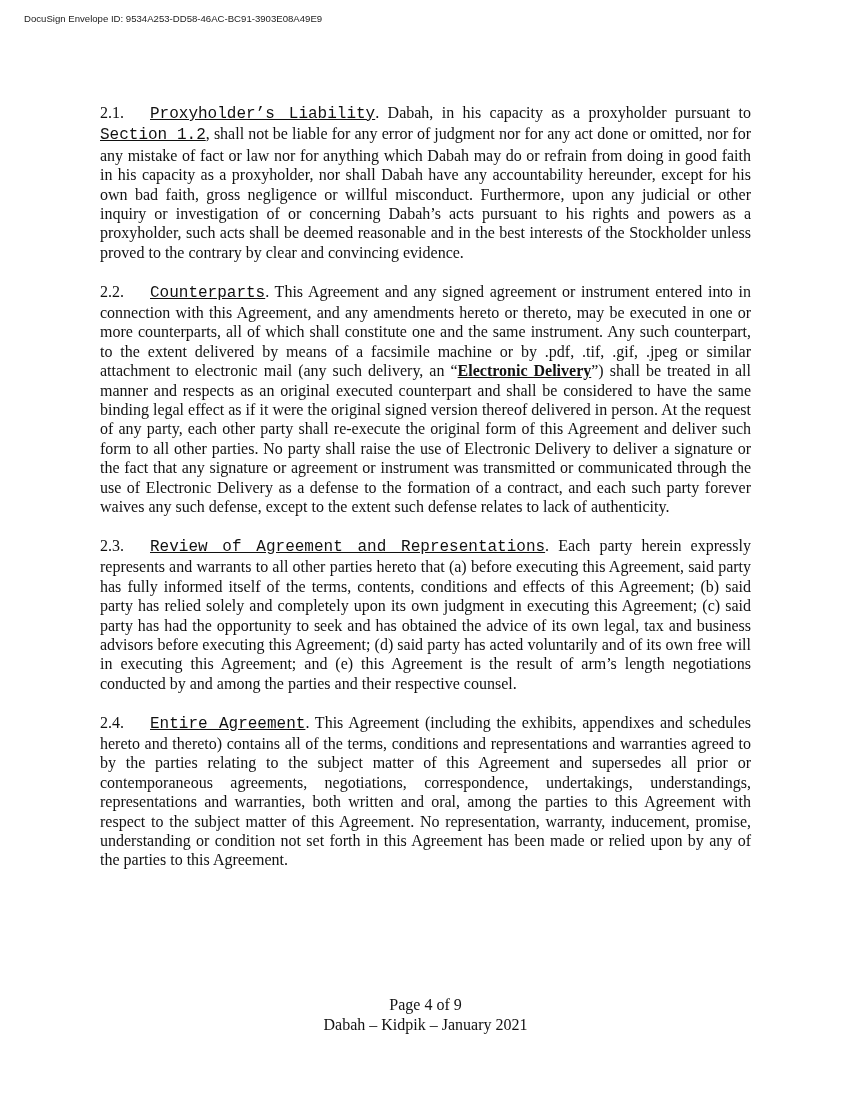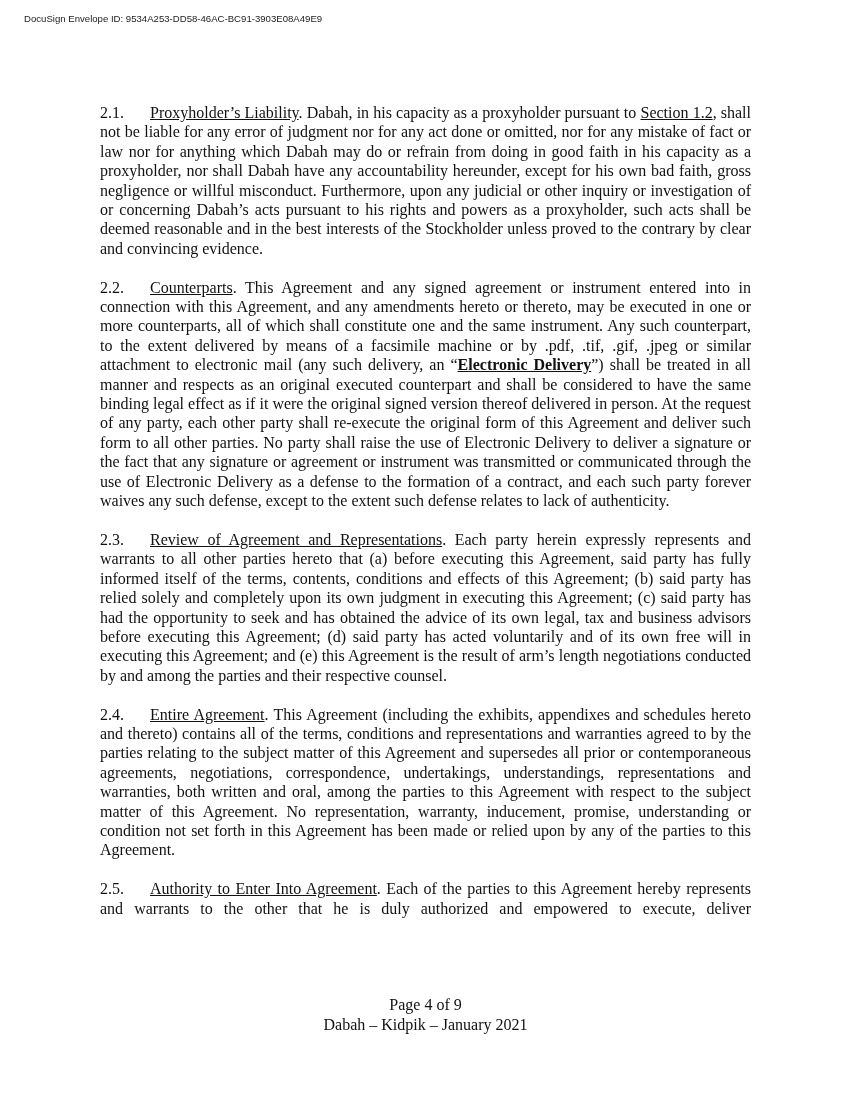--- a/index.html
+++ b/index.html
@@ -9,21 +9,21 @@
     font-family: "Liberation Sans", sans-serif; font-size: 9.6px; color: #222; text-align: right;
   }
   .page {
     position: absolute; left: 100px; top: 103px; width: 651px;
     font-family: "Liberation Serif", serif; font-size: 16px; line-height: 19.4px;
   }
   .article-head { text-align: center; font-weight: bold; margin-bottom: 17px; }
   .article-head div { line-height: 20px; }
   .para { text-align: justify; text-align-last: left; margin: 0 0 19.4px 0; }
   .num { display: inline-block; width: 50px; }
-  .u { text-decoration: underline; }
+  .u { text-decoration: underline; font-family: Liberation Mono, monospace; }
   .b { font-weight: bold; text-decoration: underline; }
   .footer {
     position: absolute; left: 100px; top: 995px; width: 651px;
     font-family: "Liberation Serif", serif; font-size: 16px; line-height: 19.6px; text-align: center;
   }
 </style>
 </head>
 <body>
 
 <div class="envelope">DocuSign Envelope ID: 9534A253-DD58-46AC-BC91-3903E08A49E9</div>
@@ -31,19 +31,18 @@
 <div class="page">
 
   <p class="para"><span class="num">2.1.</span><span class="u">Proxyholder’s Liability</span><span>. Dabah, in his capacity as a proxyholder pursuant to </span><span class="u">Section 1.2</span><span>, shall not be liable for any error of judgment nor for any act done or omitted, nor for any mistake of fact or law nor for anything which Dabah may do or refrain from doing in good faith in his capacity as a proxyholder, nor shall Dabah have any accountability hereunder, except for his own bad faith, gross negligence or willful misconduct. Furthermore, upon any judicial or other inquiry or investigation of or concerning Dabah’s acts pursuant to his rights and powers as a proxyholder, such acts shall be deemed reasonable and in the best interests of the Stockholder unless proved to the contrary by clear and convincing evidence.</span></p>
 
   <p class="para"><span class="num">2.2.</span><span class="u">Counterparts</span><span>. This Agreement and any signed agreement or instrument entered into in connection with this Agreement, and any amendments hereto or thereto, may be executed in one or more counterparts, all of which shall constitute one and the same instrument. Any such counterpart, to the extent delivered by means of a facsimile machine or by .pdf, .tif, .gif, .jpeg or similar attachment to electronic mail (any such delivery, an “</span><span class="b">Electronic Delivery</span><span>”) shall be treated in all manner and respects as an original executed counterpart and shall be considered to have the same binding legal effect as if it were the original signed version thereof delivered in person. At the request of any party, each other party shall re-execute the original form of this Agreement and deliver such form to all other parties. No party shall raise the use of Electronic Delivery to deliver a signature or the fact that any signature or agreement or instrument was transmitted or communicated through the use of Electronic Delivery as a defense to the formation of a contract, and each such party forever waives any such defense, except to the extent such defense relates to lack of authenticity.</span></p>
 
   <p class="para"><span class="num">2.3.</span><span class="u">Review of Agreement and Representations</span><span>. Each party herein expressly represents and warrants to all other parties hereto that (a) before executing this Agreement, said party has fully informed itself of the terms, contents, conditions and effects of this Agreement; (b) said party has relied solely and completely upon its own judgment in executing this Agreement; (c) said party has had the opportunity to seek and has obtained the advice of its own legal, tax and business advisors before executing this Agreement; (d) said party has acted voluntarily and of its own free will in executing this Agreement; and (e) this Agreement is the result of arm’s length negotiations conducted by and among the parties and their respective counsel.</span></p>
 
   <p class="para"><span class="num">2.4.</span><span class="u">Entire Agreement</span><span>. This Agreement (including the exhibits, appendixes and schedules hereto and thereto) contains all of the terms, conditions and representations and warranties agreed to by the parties relating to the subject matter of this Agreement and supersedes all prior or contemporaneous agreements, negotiations, correspondence, undertakings, understandings, representations and warranties, both written and oral, among the parties to this Agreement with respect to the subject matter of this Agreement. No representation, warranty, inducement, promise, understanding or condition not set forth in this Agreement has been made or relied upon by any of the parties to this Agreement.</span></p>
 
-  <p class="para" style="text-align-last: justify;"><span class="num">2.5.</span><span class="u">Authority to Enter Into Agreement</span><span>. Each of the parties to this Agreement hereby represents and warrants to the other that he is duly authorized and empowered to execute, deliver</span></p>
 </div>
 
 <div class="footer">
   <div>Page 4 of 9</div>
   <div>Dabah – Kidpik – January 2021</div>
 </div>
 
 </body></html>

